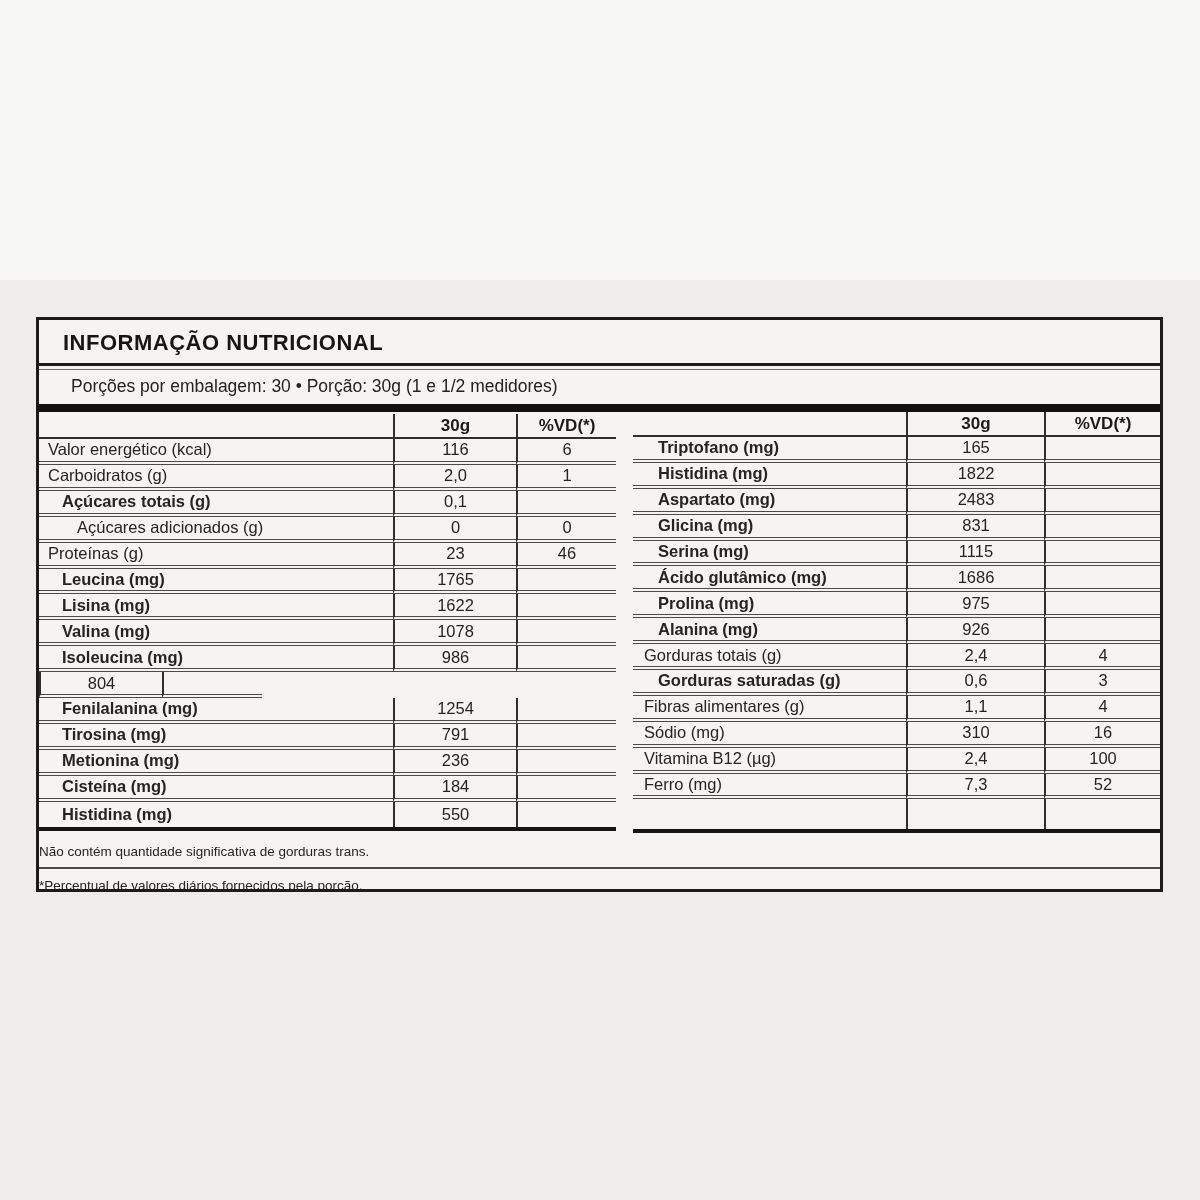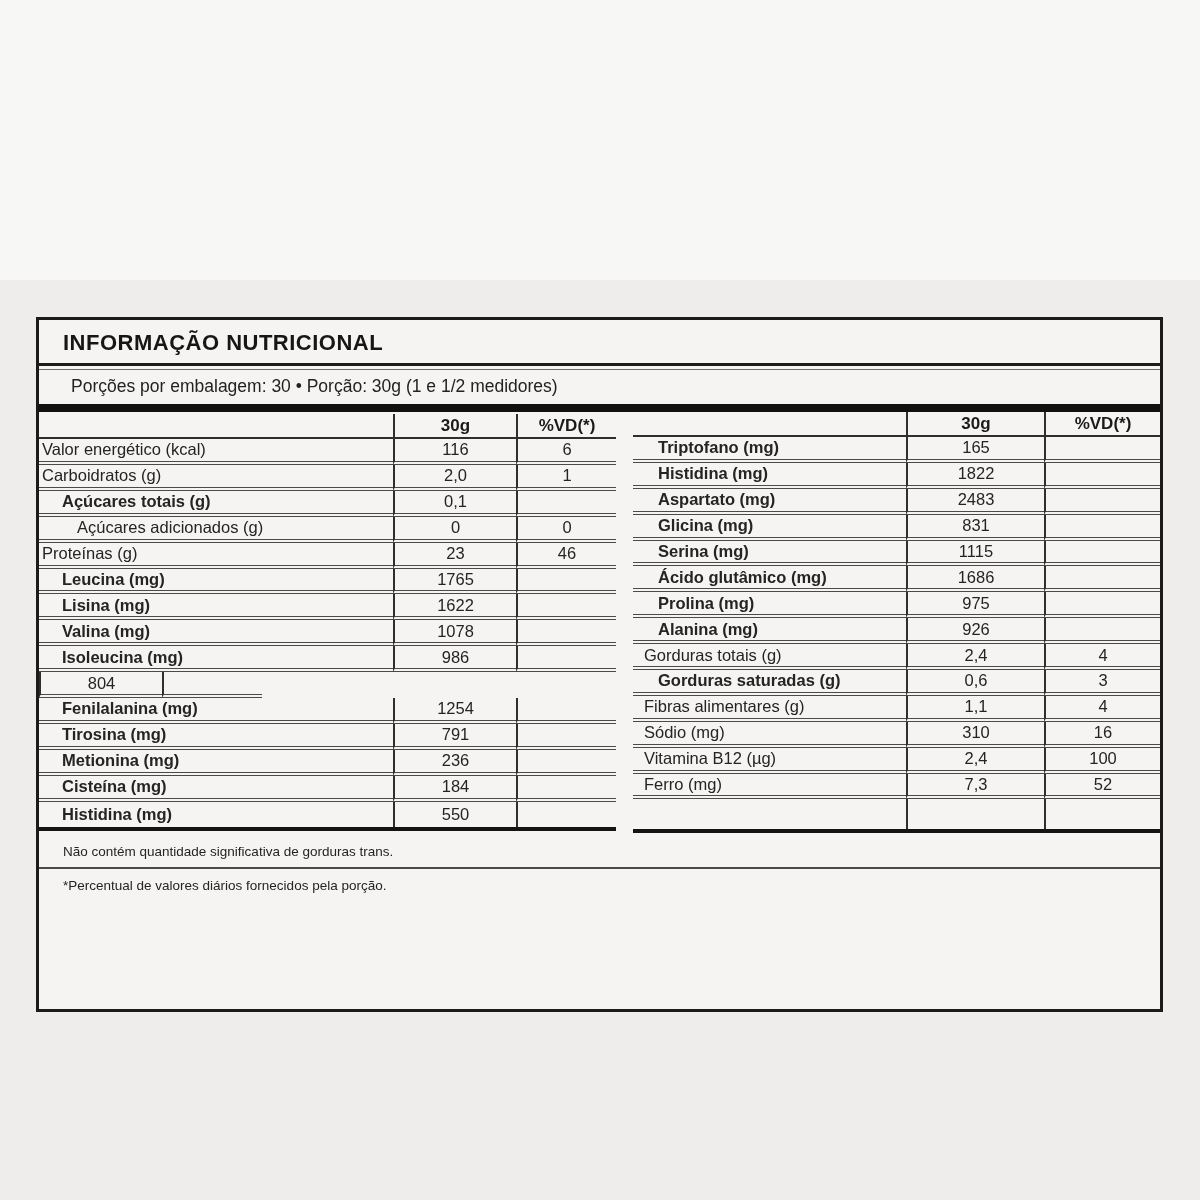--- a/index.html
+++ b/index.html
@@ -5,52 +5,52 @@
   html,body{margin:0;padding:0;}
   body{
     width:1200px;height:1200px;position:relative;
     background:#eeedeb;
     font-family:"Liberation Sans","DejaVu Sans",sans-serif;
     color:#1f1f1f;
     -webkit-font-smoothing:antialiased;
   }
   .top-strip{position:absolute;left:0;top:0;width:1200px;height:280px;background:#f7f7f6;}
   .label-box{
-    position:absolute;left:36px;top:317px;width:1127px;height:695px;
+    position:absolute;left:36px;top:317px;width:1127px;height:575px;
     box-sizing:border-box;border:3px solid #1b1b1b;background:#f5f4f2;
     overflow:hidden;
   }
   .title{padding:10px 0 0 24px;font-size:22px;font-weight:bold;letter-spacing:.5px;color:#161616;}
   .rule-a{height:3px;background:#1c1c1c;margin-top:7px;}
   .rule-gap{height:3px;}
   .rule-b{height:1px;background:#6e6e6e;}
   .serving{padding:6px 0 7px 32px;font-size:17.5px;color:#222;}
   .thick-bar{height:8px;background:#111;}
   .tables{display:flex;align-items:center;}
   .gap-col{width:17px;flex:0 0 17px;}
   .ntable{box-sizing:border-box;border-bottom:4px solid #141414;}
   .trow{display:flex;align-items:center;height:25.9px;box-sizing:border-box;}
   .trow .tcell{height:100%;box-sizing:border-box;display:flex;align-items:center;
     border-bottom:4px double #4a4a4a;font-size:16.5px;color:#242424;overflow:hidden;white-space:nowrap;}
   .trow.header-row{height:25px;}
   .trow.header-row .tcell{border-bottom:2px solid #2e2e2e;font-weight:bold;font-size:17px;color:#1a1a1a;}
   .trow:last-child .tcell{border-bottom:none;}
   .trow.empty-row{height:30px;}
   .tcell.val{justify-content:center;border-left:2px solid #2e2e2e;}
-  .tcell.lbl{justify-content:flex-start;padding-left:3px;}
+  .tcell.lbl{justify-content:flex-start;padding-left:9px;}
   .tcell.ind1{padding-left:23px;font-weight:bold;}
   .tcell.ind2{padding-left:38px;}
   .left-t .lbl{width:354px;flex:0 0 354px;}
   .left-t .c2{width:123px;flex:0 0 123px;}
   .left-t .c3{width:100px;flex:0 0 100px;}
   .right-t .lbl{width:273px;flex:0 0 273px;padding-left:11px;}
   .right-t .lbl.ind1{padding-left:25px;}
   .right-t .c2{width:138px;flex:0 0 138px;}
   .right-t .c3{width:116px;flex:0 0 116px;}
-  .note{padding-left:24px;font-size:13.5px;color:#242424;}
+  .note{font-size:13.5px;color:#242424;}
   .note-1{margin-top:11px;}
   .note-rule{margin-top:8px;border-top:2px solid #4a4a4a;height:0;}
   .note-2{margin-top:9px;}
 </style>
 </head>
 <body>
 
 <div class="top-strip"></div>
 <div>
   <div class="label-box">

